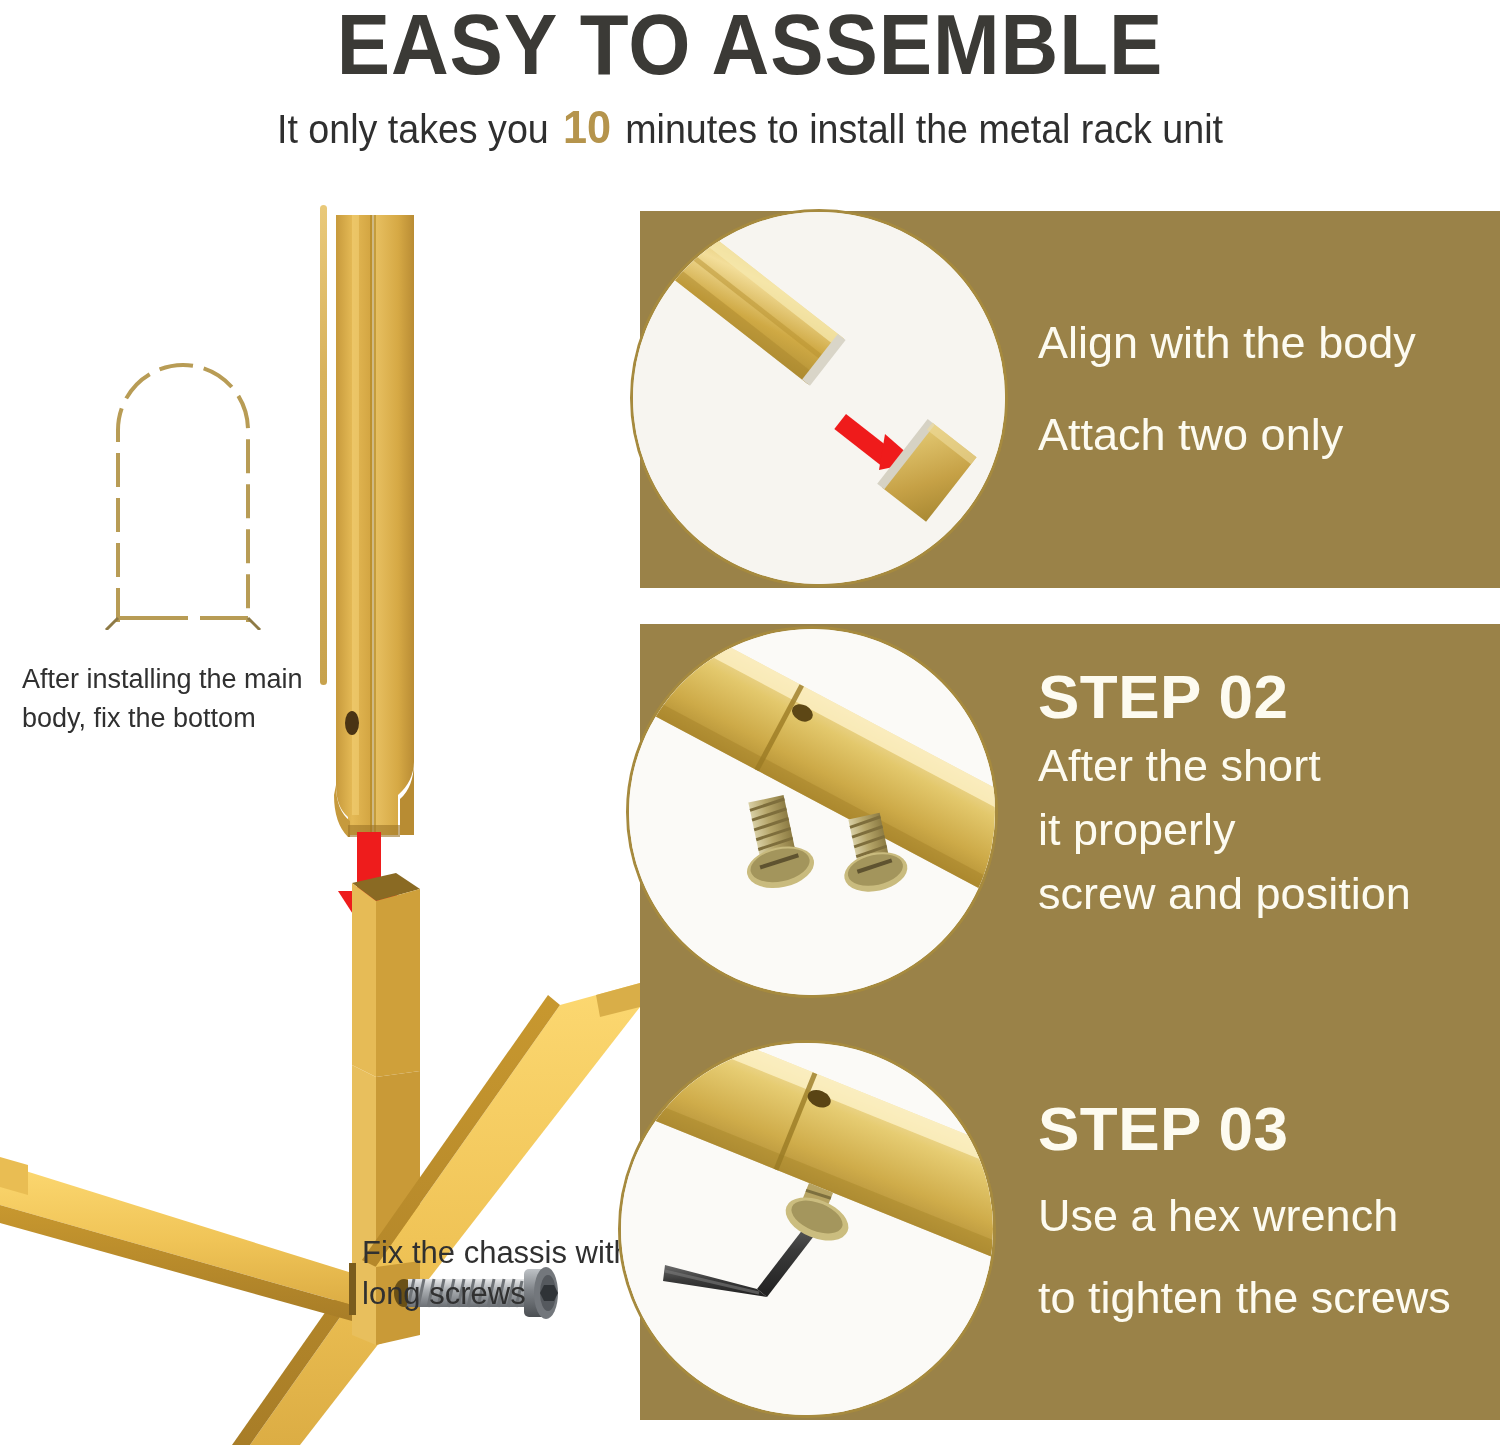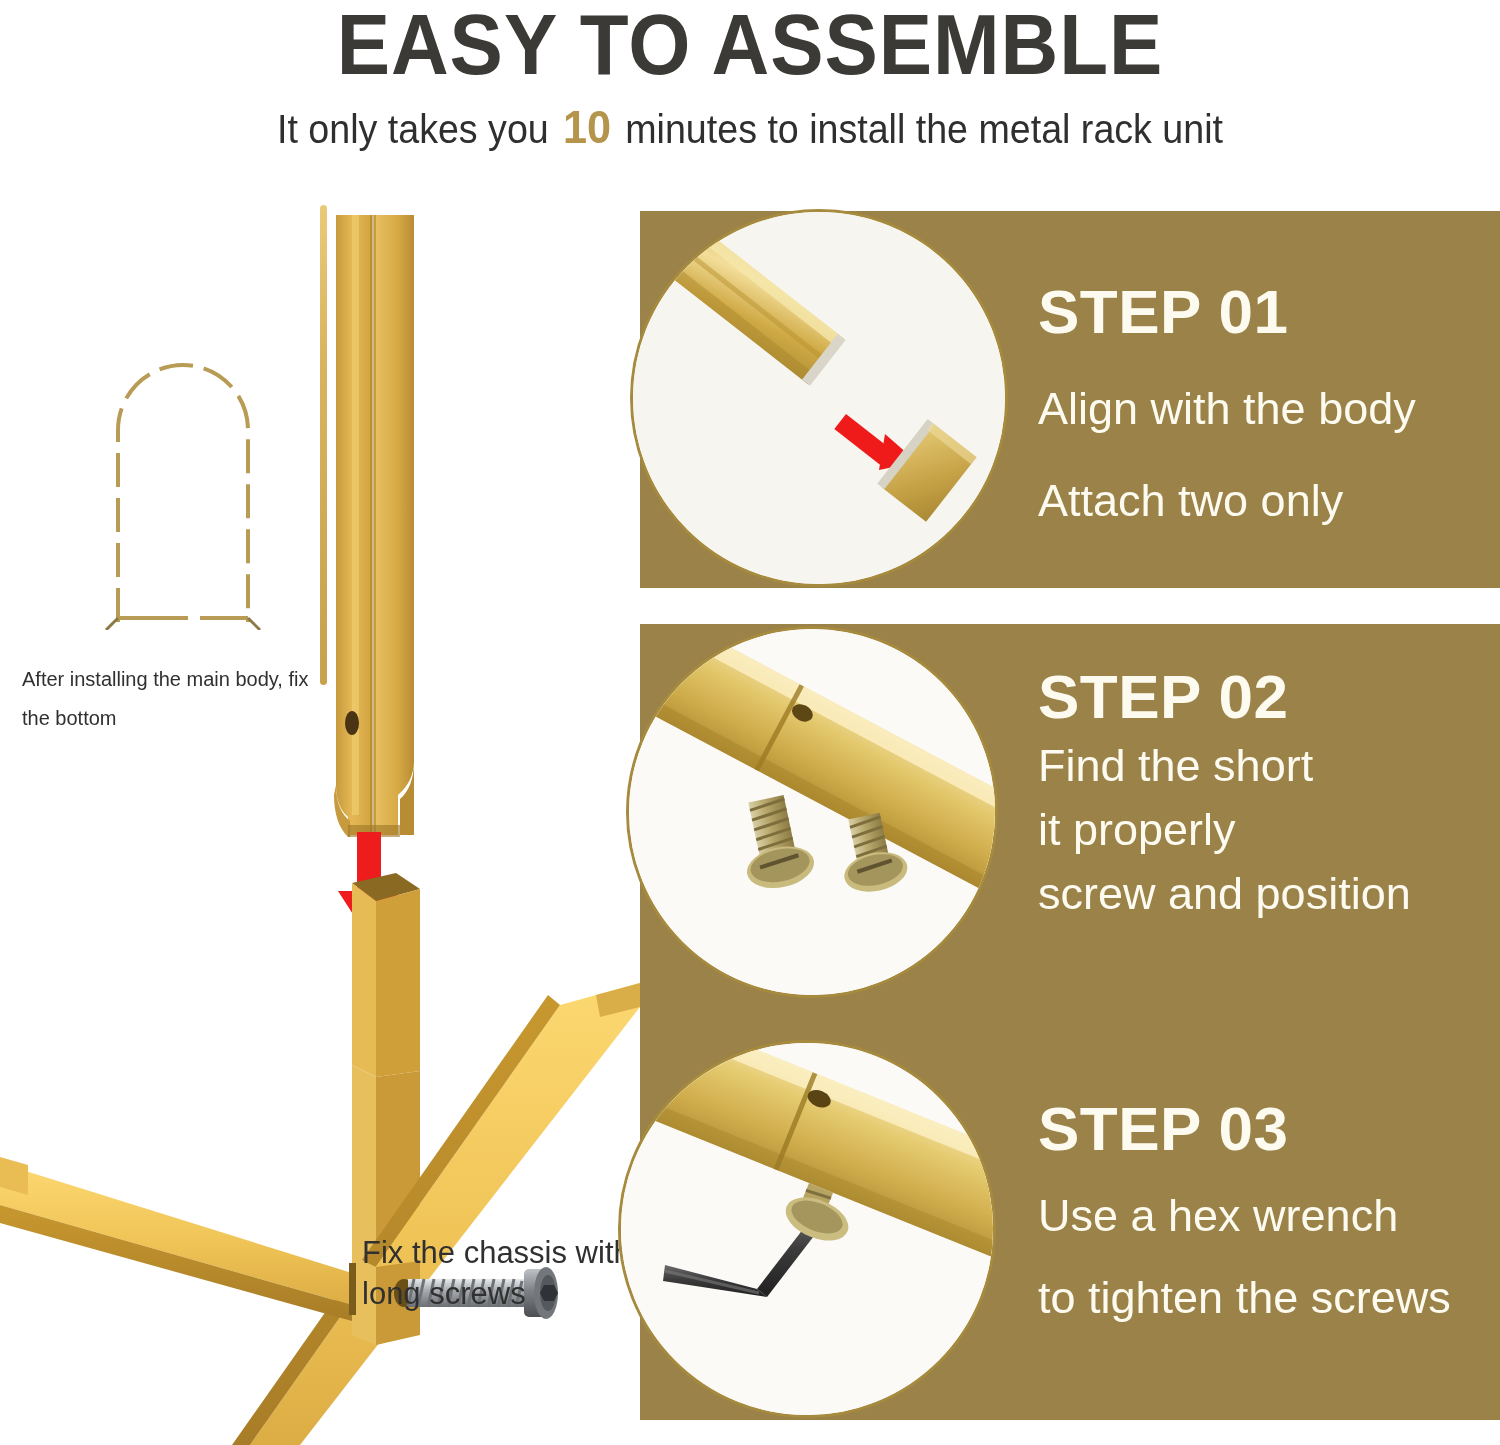--- a/index.html
+++ b/index.html
@@ -61,21 +61,21 @@
   #arch-figure {
     position: absolute;
     left: 88px; top: 330px;
     width: 190px;
     height: 300px;
   }
   #arch-caption {
     position: absolute;
     left: 22px; top: 660px;
     width: 300px;
-    font-size: 20px;
+    font-size: 27px;
     line-height: 39px;
     color: #303030;
   }
 
   #divider-line {
     position: absolute;
     left: 320px; top: 205px;
     width: 7px;
     height: 480px;
     background: linear-gradient(to bottom, #e9c97a 0%, #d8b25c 35%, #c7a24d 100%);
@@ -315,21 +315,20 @@
       </g>
 
       <g transform="rotate(38 300 262)">
         <rect x="268" y="222" width="56" height="82" fill="url(#p1b)"></rect>
         <rect x="262" y="222" width="9" height="82" fill="#d6d2c4"></rect>
         <rect x="268" y="222" width="56" height="9" fill="#efdc9d" opacity="0.6"></rect>
       </g>
     </svg>
   </div>
   <div class="panel-text" id="text-1">
-    <div class="step-title">STEP 01</div>
     <div class="step-desc">Align with the body</div>
     <div class="step-desc">Attach two only</div>
   </div>
 </div>
 
 <div class="step-panel" id="panel-2">
   <div class="panel-circle" id="circle-2">
     <svg width="366" height="366" viewBox="0 0 366 366">
       <defs>
         <linearGradient id="p2bar" x1="0" y1="0" x2="0" y2="1">
@@ -380,21 +379,21 @@
           </g>
           <ellipse cx="242" cy="243" rx="32" ry="19" fill="#c9bb7e"></ellipse>
           <ellipse cx="242" cy="241" rx="28" ry="15" fill="#a3955c"></ellipse>
           <path d="M224 239 L260 235" stroke="#5f5330" stroke-width="4"></path>
         </g>
       </g>
     </svg>
   </div>
   <div class="panel-text" id="text-2">
     <div class="step-title">STEP 02</div>
-    <div class="step-desc">Find the short</div>
+    <div class="step-desc">After the short</div>
     <div class="step-desc">it properly</div>
     <div class="step-desc">screw and position</div>
   </div>
 </div>
 
 <div class="step-panel" id="panel-3">
   <div class="panel-circle" id="circle-3">
     <svg width="372" height="372" viewBox="0 0 372 372">
       <defs>
         <linearGradient id="p3bar" x1="0" y1="0" x2="0" y2="1">

